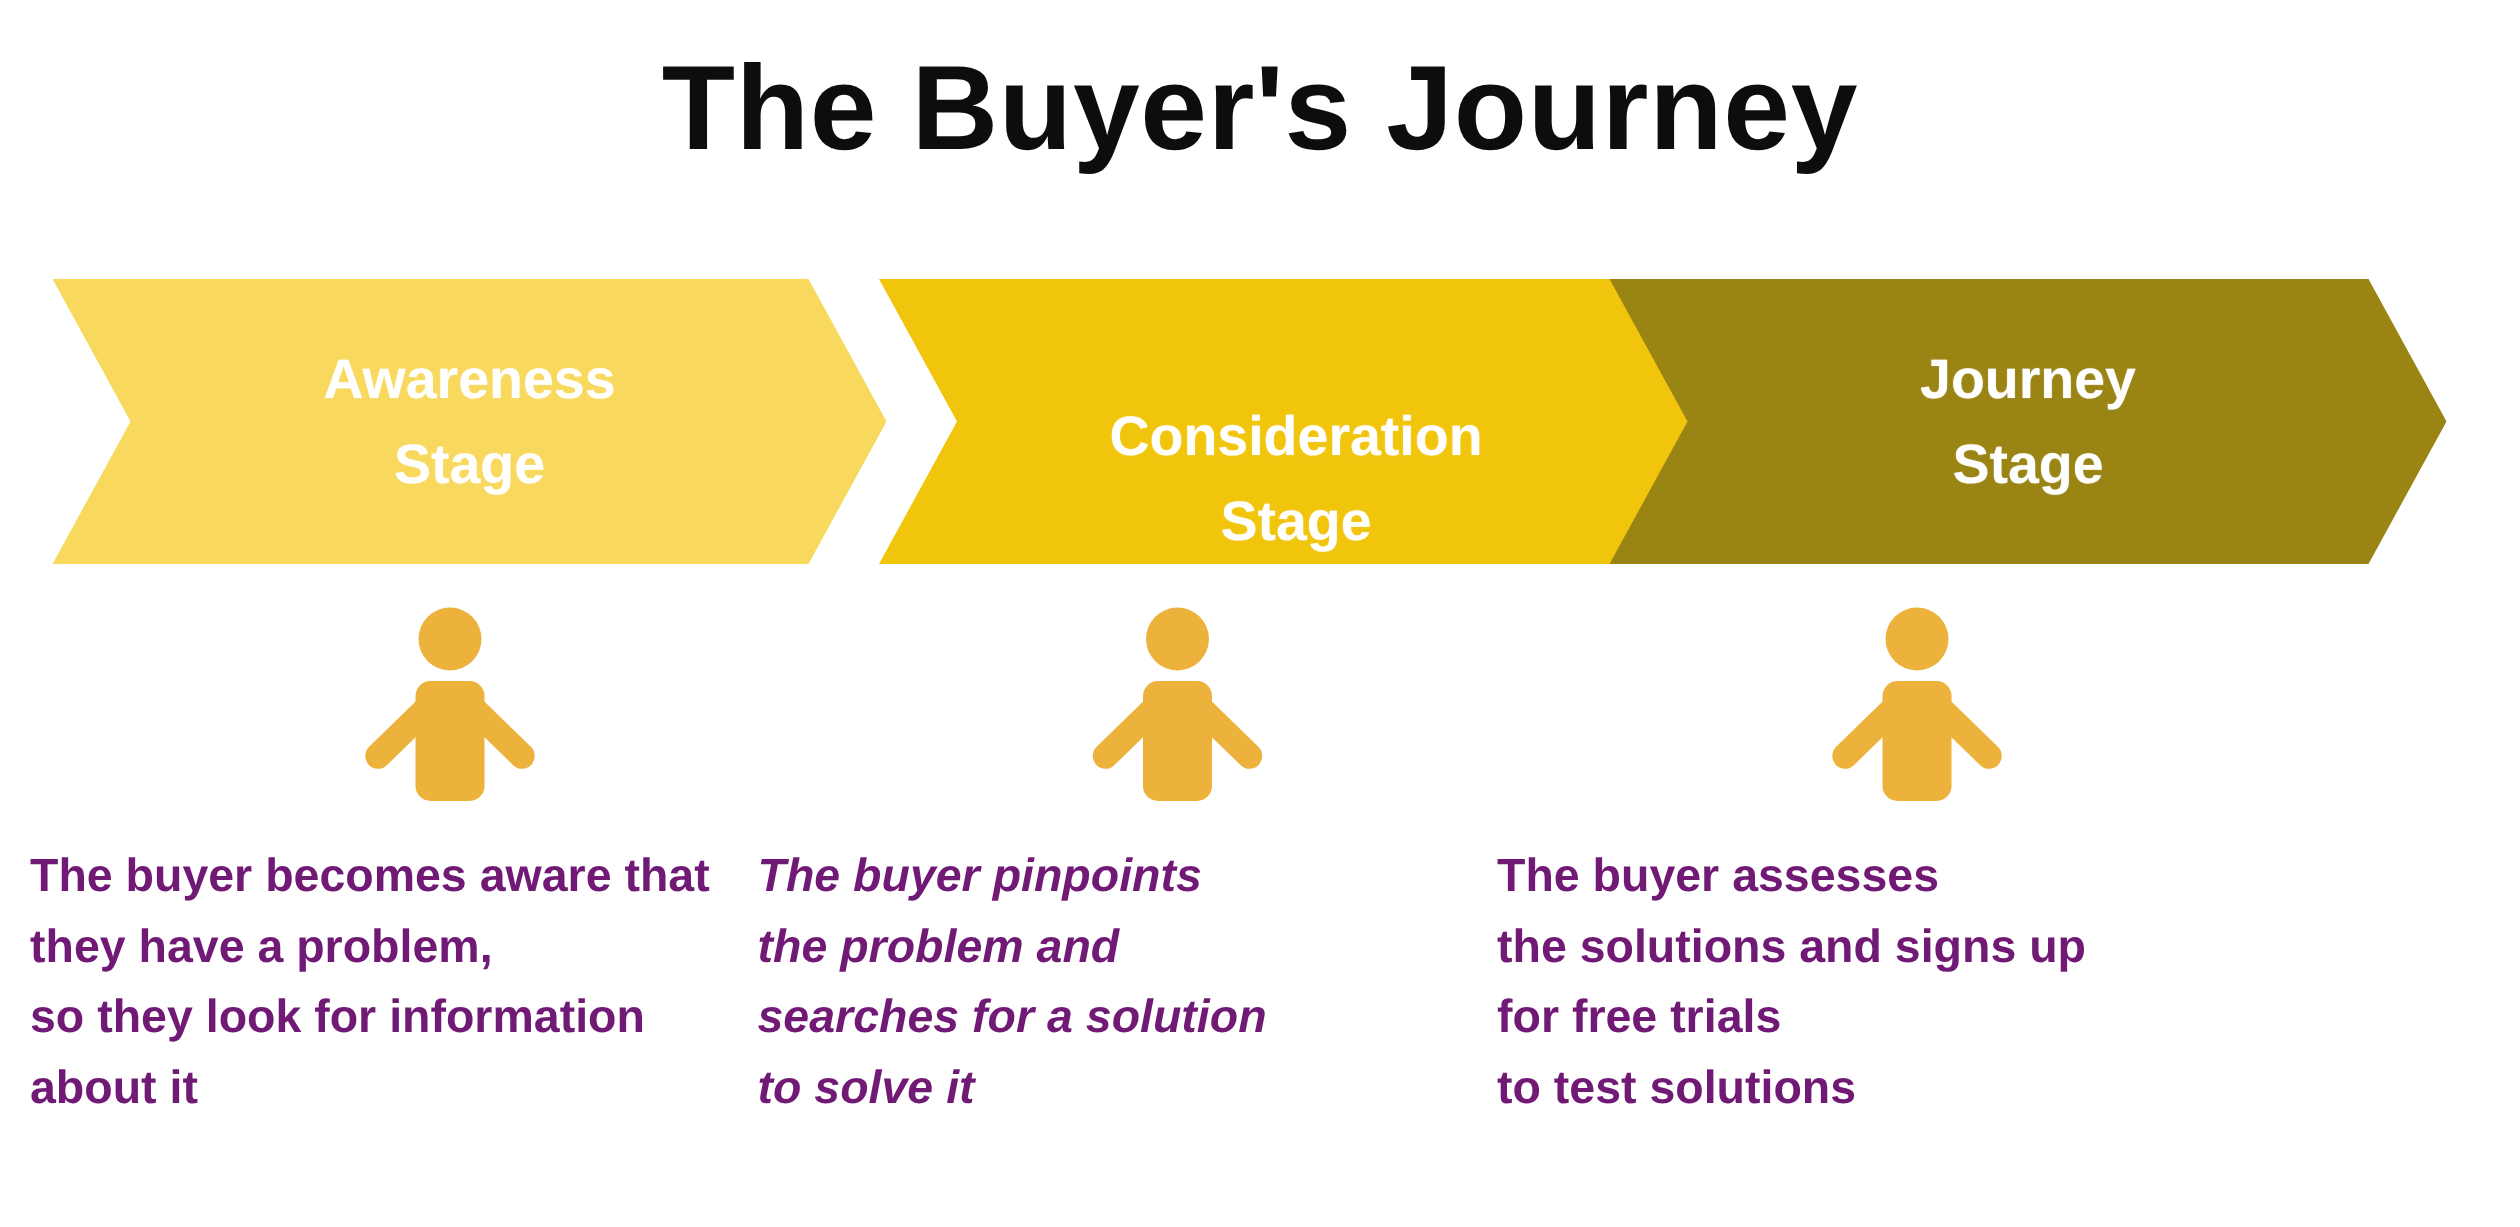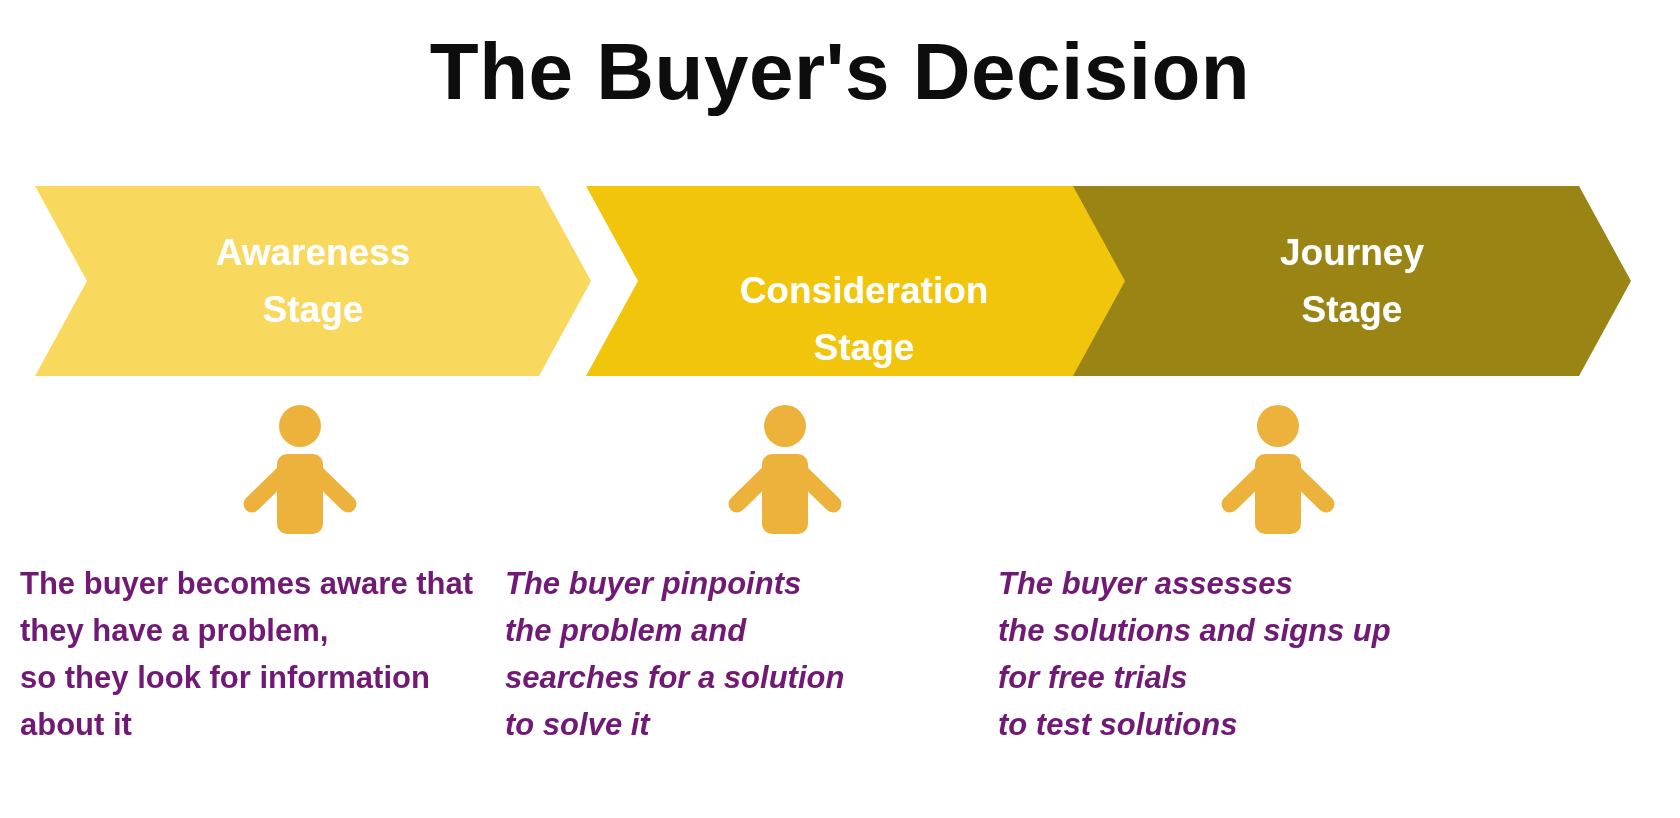--- a/index.html
+++ b/index.html
@@ -39,28 +39,28 @@
   .person .stroke { stroke: var(--icon, #EDB23B); }
 
   .desc {
     position: absolute; top: 560px; width: 560px;
     text-align: left; white-space: pre-line;
     font-size: 31px; font-weight: bold; line-height: 47px;
     color: #701a75;
   }
   .desc1 { left: 20px; }
   .desc2 { left: 505px; font-style: italic; }
-  .desc3 { left: 998px; font-style: italic; }
+  .desc3 { left: 998px; }
 </style>
 </head>
 <body>
 
 <div class="canvas">
 
-  <h1 class="title">The Buyer's Decision</h1>
+  <h1 class="title">The Buyer's Journey</h1>
 
   <div class="arrow arrow1">
     <div class="arrow-label">Awareness
 Stage</div>
   </div>
   <div class="arrow arrow2">
     <div class="arrow-label">Consideration
 Stage</div>
   </div>
   <div class="arrow arrow3">

